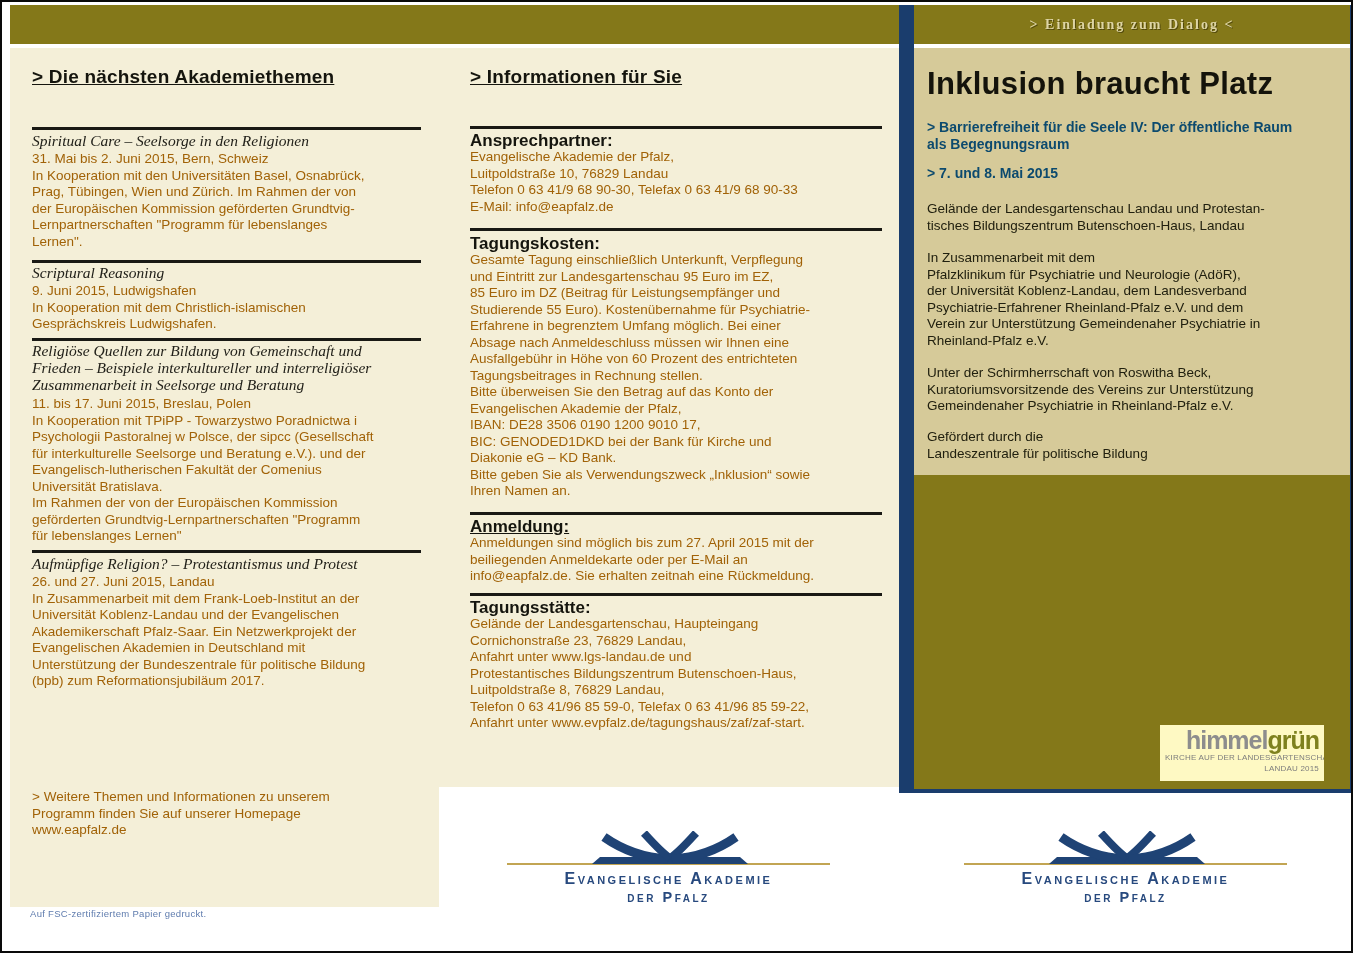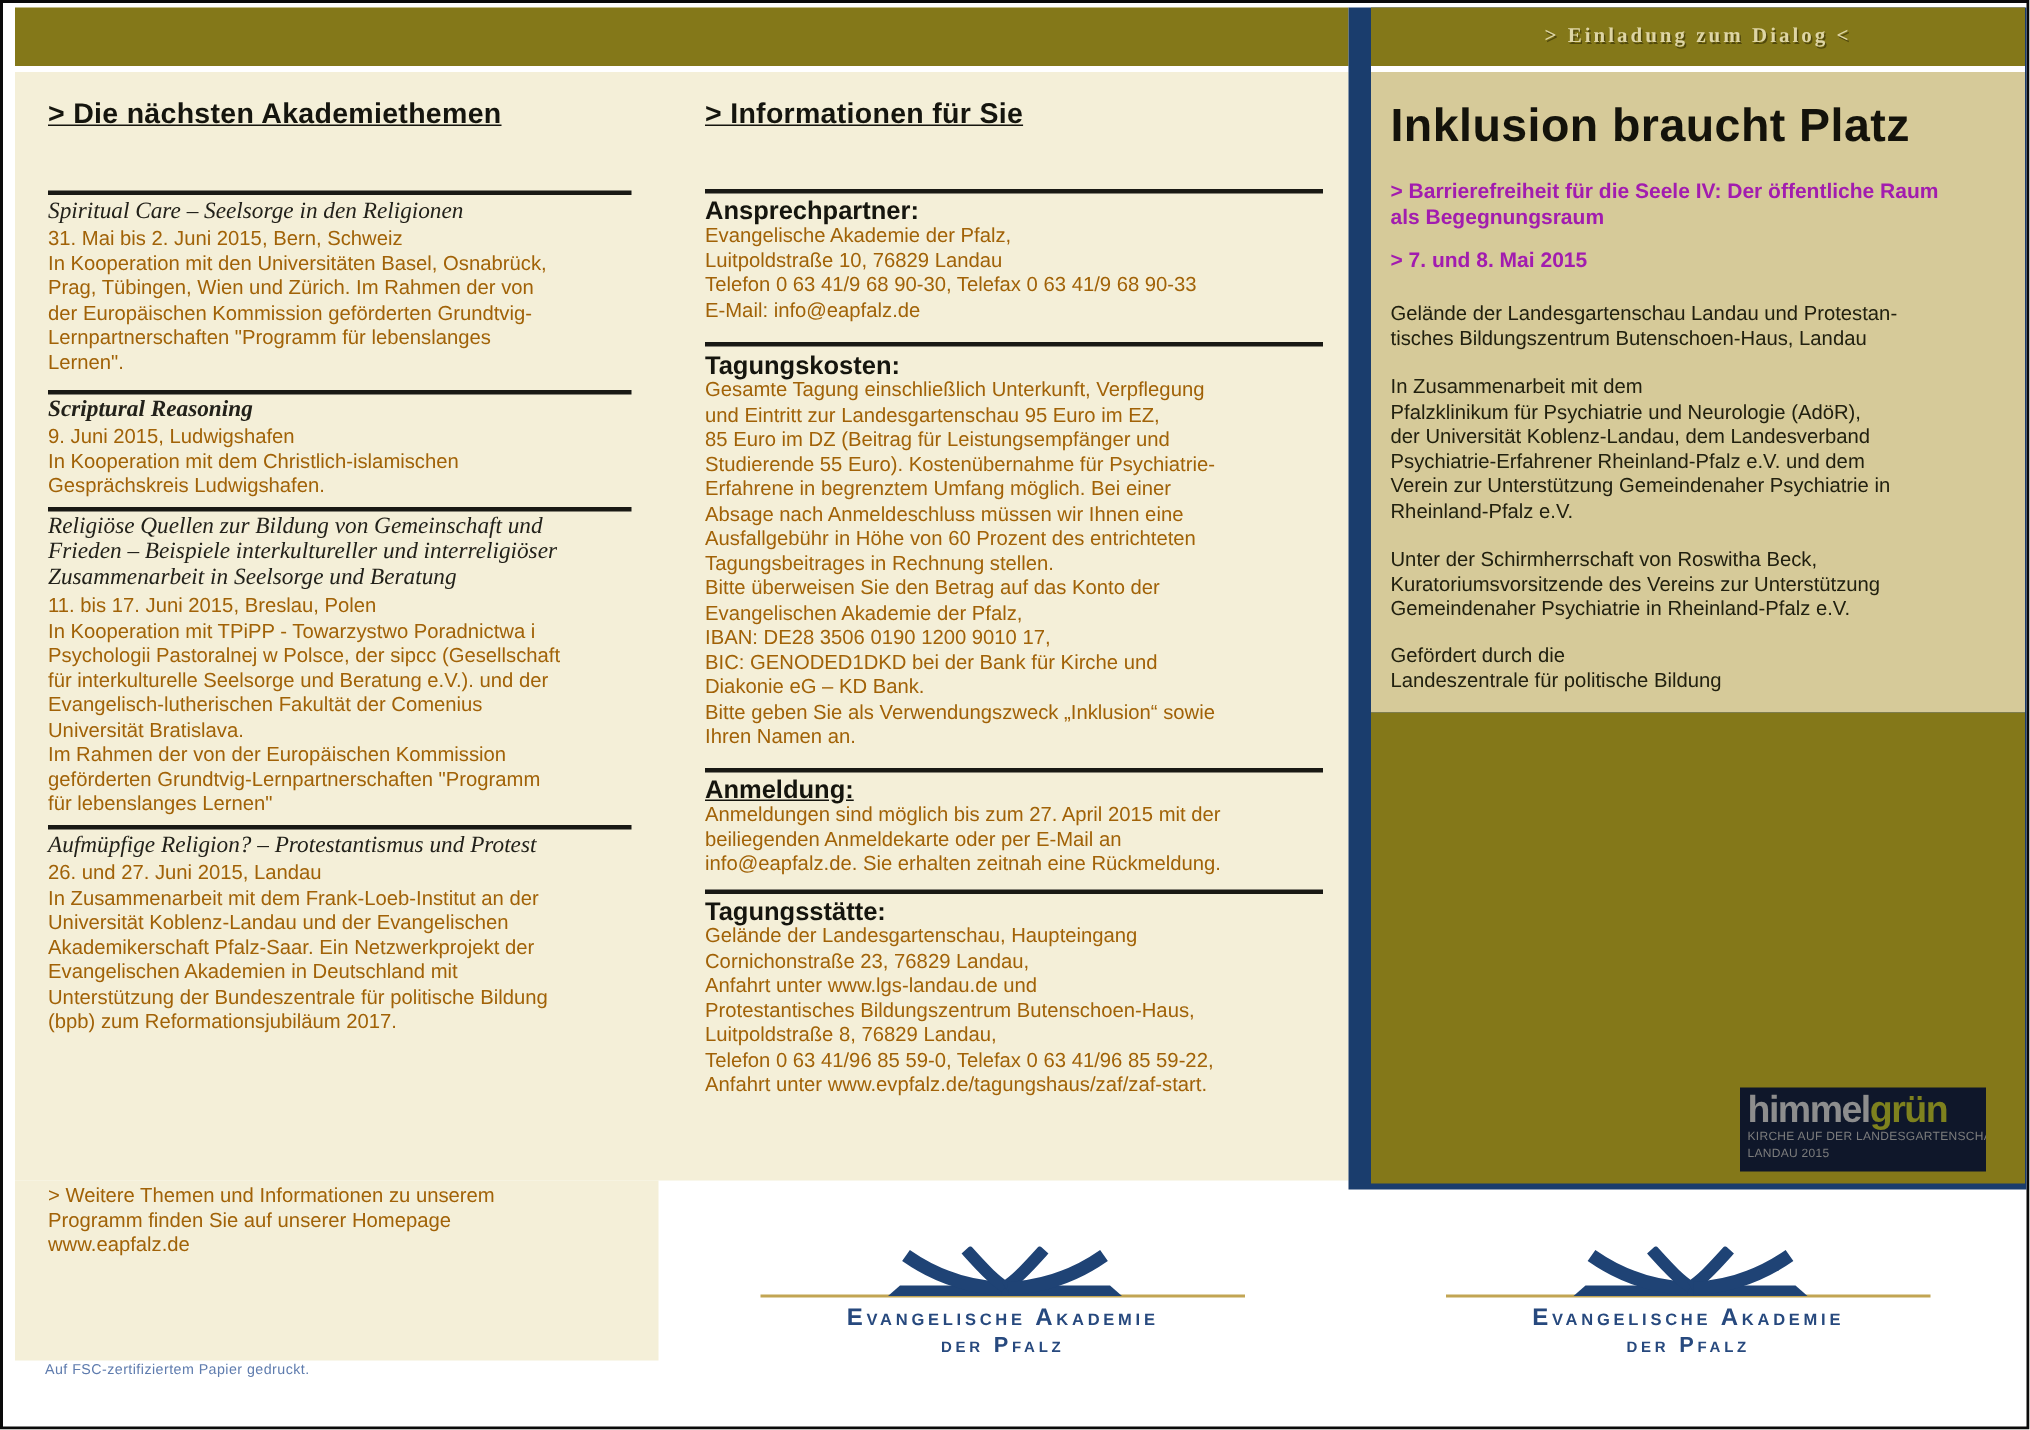--- a/index.html
+++ b/index.html
@@ -42,37 +42,38 @@
     font-size:14px;letter-spacing:2px;color:#ded5a5;
     text-shadow:1px 1px 0 rgba(40,35,0,.55);
     white-space:nowrap;
   }
   .cover-title{
     position:absolute;left:925px;top:64px;width:415px;
     font-size:31px;font-weight:bold;color:#14130b;letter-spacing:.3px;
   }
   .cover-sub{
     position:absolute;left:925px;width:418px;
-    font-size:14px;font-weight:bold;line-height:17px;color:#a21caf;
+    font-size:14px;font-weight:bold;line-height:17px;color:#0c4a6e;
     white-space:pre-line;
   }
   .cover-body{
     position:absolute;left:925px;width:415px;
     font-size:13.5px;line-height:16.5px;color:#21200f;white-space:pre-line;
   }
   .logo-caption{
     position:absolute;width:323px;text-align:center;
     font-variant:small-caps;font-weight:bold;color:#27497e;
     letter-spacing:2.5px;white-space:nowrap;
   }
   .goldline{position:absolute;height:2px;background:#c2a553;}
   .hg-box{
     position:absolute;left:1158px;top:723px;width:164px;height:56px;
-    background:#0f172a;box-sizing:border-box;padding:2px 5px 0 5px;
+    background:#fef9c3;box-sizing:border-box;padding:2px 5px 0 5px;
     overflow:hidden;
+    text-align:right;
   }
   .hg-big{font-size:25px;font-weight:bold;line-height:26px;letter-spacing:-1px;
     font-family:"Liberation Sans", sans-serif;white-space:nowrap;}
   .hg-himmel{color:#8d8d8d;}
   .hg-gruen{color:#7e811e;}
   .hg-small{font-size:8px;line-height:10.5px;color:#7d7d7d;letter-spacing:.2px;white-space:nowrap;}
   .small-print{
     position:absolute;left:28px;top:906px;font-size:9.5px;color:#5f7cae;
     letter-spacing:.3px;
   }
@@ -99,21 +100,21 @@
   <div class="rule" style="left:30px;top:125px;width:389px;"></div>
   <div class="ev-title" style="left:30px;top:130px;width:402px;">Spiritual Care – Seelsorge in den Religionen</div>
   <div class="body" style="left:30px;top:149px;width:402px;">31. Mai bis 2. Juni 2015, Bern, Schweiz
 In Kooperation mit den Universitäten Basel, Osnabrück,
 Prag, Tübingen, Wien und Zürich. Im Rahmen der von
 der Europäischen Kommission geförderten Grundtvig-
 Lernpartnerschaften "Programm für lebenslanges
 Lernen".</div>
 
   <div class="rule" style="left:30px;top:258px;width:389px;"></div>
-  <div class="ev-title" style="left:30px;top:262px;width:402px;font-weight:bold;">Scriptural Reasoning</div>
+  <div class="ev-title" style="left:30px;top:262px;width:402px;">Scriptural Reasoning</div>
   <div class="body" style="left:30px;top:281px;width:402px;">9. Juni 2015, Ludwigshafen
 In Kooperation mit dem Christlich-islamischen
 Gesprächskreis Ludwigshafen.</div>
 
   <div class="rule" style="left:30px;top:336px;width:389px;"></div>
   <div class="ev-title" style="left:30px;top:340px;width:402px;">Religiöse Quellen zur Bildung von Gemeinschaft und
 Frieden – Beispiele interkultureller und interreligiöser
 Zusammenarbeit in Seelsorge und Beratung</div>
   <div class="body" style="left:30px;top:394px;width:402px;">11. bis 17. Juni 2015, Breslau, Polen
 In Kooperation mit TPiPP - Towarzystwo Poradnictwa i

